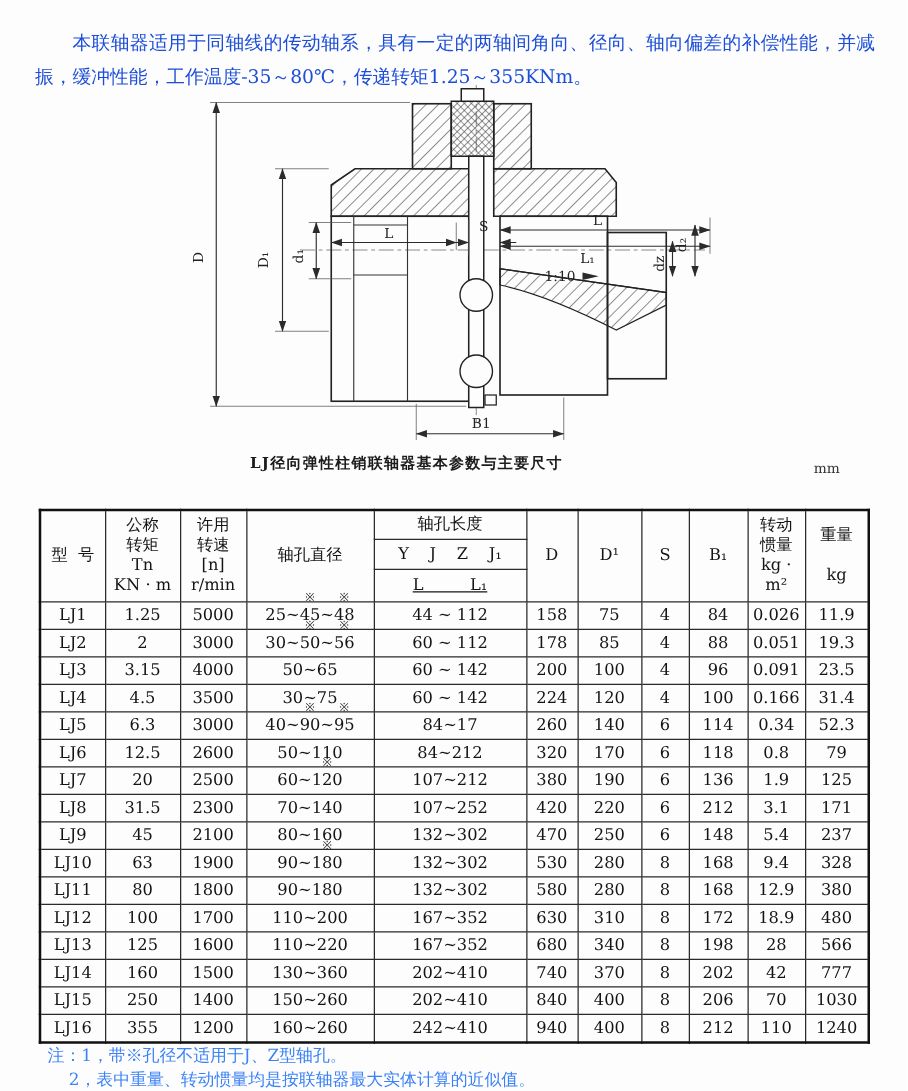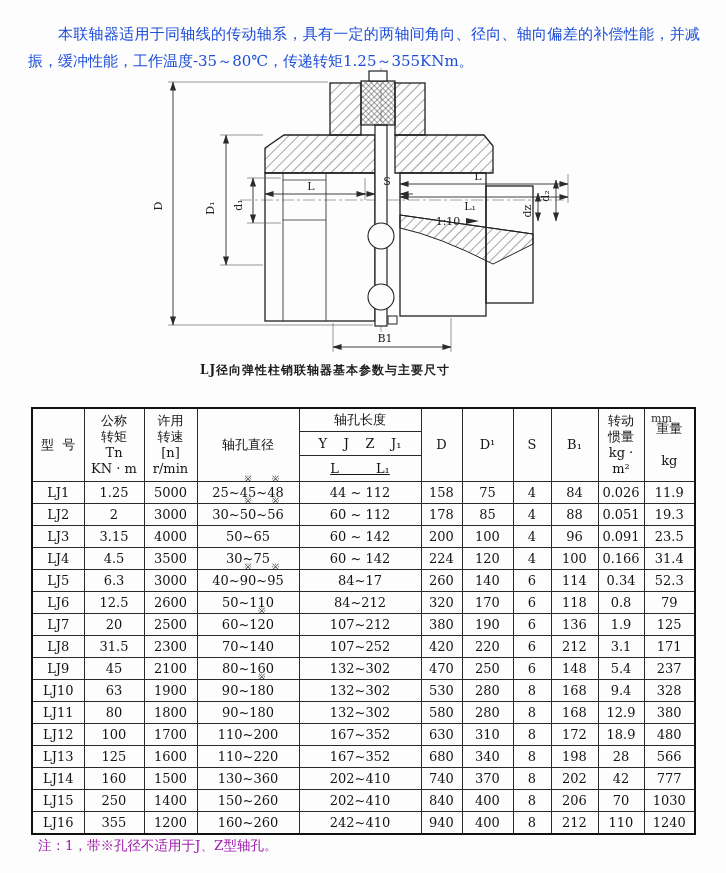--- a/index.html
+++ b/index.html
@@ -22,21 +22,21 @@
   }
 
   
   .drawing{position:absolute;left:148px;top:68px;width:434px;height:294px;}
   .drawing svg{display:block;width:100%;height:100%;}
   .dimtext{font-size:11px;fill:#222;font-family:"DejaVu Serif","Liberation Serif",serif;}
 
   
   .caption-row{position:absolute;top:360px;left:0;width:726px;height:24px;}
   .caption{position:absolute;left:200px;top:2px;font-size:12px;font-weight:700;letter-spacing:1px;}
-  .unit{position:absolute;left:651px;top:8px;font-size:11px;color:#333;margin-top:44px;}
+  .unit{position:absolute;left:651px;top:8px;font-size:11px;color:#333;}
 
   
   table.spec{
     position:absolute;left:31px;top:407px;
     width:663px;border-collapse:collapse;table-layout:fixed;
     font-size:13px;color:#141414;
   }
   table.spec th,table.spec td{
     border:1px solid #2a2a2a;
     text-align:center;vertical-align:middle;
@@ -50,21 +50,21 @@
   tr.h2 th{height:23px;}
   tr.h3 th{height:25px;text-decoration:underline;}
   td.bore-marked{vertical-align:bottom;padding-bottom:2px;}
   .seg{position:relative;display:inline-block;}
   .seg .mark{
     position:absolute;top:-10px;left:50%;transform:translateX(-50%);
     font-size:9px;font-style:normal;color:#222;line-height:9px;
   }
 
   
-  .notes{position:absolute;left:0;top:836px;width:705px;font-size:13.5px;line-height:19px;color:#a21caf;}
+  .notes{position:absolute;left:0;top:836px;width:705px;font-size:13.5px;line-height:19px;color:#3b82f6;}
   .note1{margin-left:38px;}
   .note2{margin-left:55px;}
 </style>
 </head>
 <body>
 
 <div class="page">
 
   <p class="intro">本联轴器适用于同轴线的传动轴系，具有一定的两轴间角向、径向、轴向偏差的补偿性能，并减振，缓冲性能，工作温度-35～80℃，传递转矩1.25～355KNm。</p>
 
@@ -408,15 +408,16 @@
           <td>8</td>
           <td>212</td>
           <td>110</td>
           <td>1240</td>
         </tr>
       </tbody>
   </table>
 
   <div class="notes">
     <div class="note1">注：1，带※孔径不适用于J、Z型轴孔。</div>
+    <div class="note2">2，表中重量、转动惯量均是按联轴器最大实体计算的近似值。</div>
   </div>
 
 </div>
 
 </body></html>

